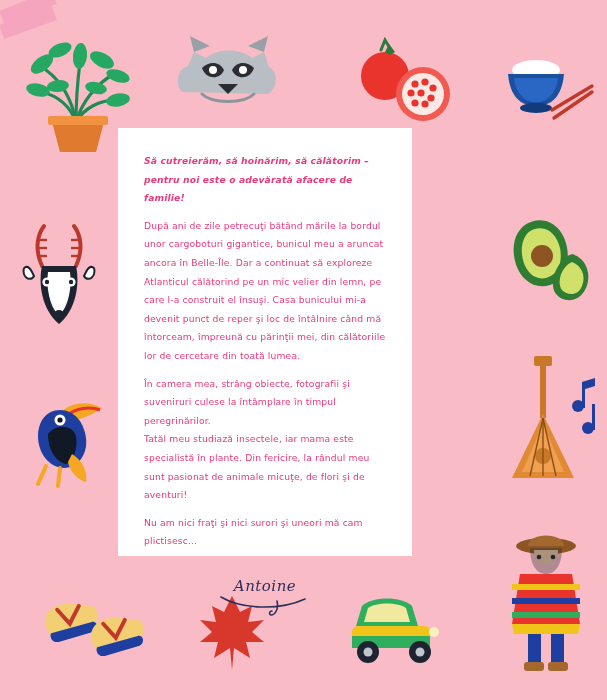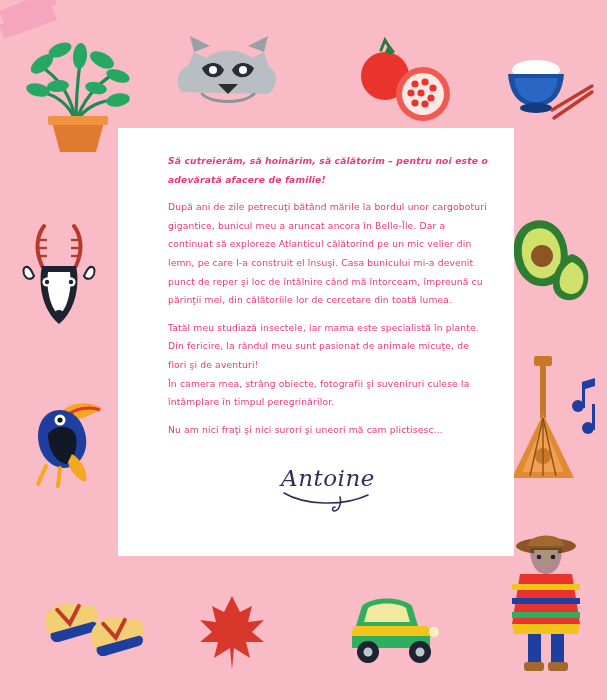--- a/index.html
+++ b/index.html
@@ -26,26 +26,25 @@
     inset: 0;
     pointer-events: none;
   }
   .decor > * { position: absolute; }
 
   
   .letter-card {
     position: absolute;
     left: 118px;
     top: 128px;
-    width: 372px;
+    width: 294px;
     height: 428px;
     background: #ffffff;
     box-shadow: 0 0 0 0 rgba(0,0,0,0);
     z-index: 5;
-    padding-left: 24px;
   }
   .letter-inner {
     padding: 24px 26px 10px 26px;
     box-sizing: border-box;
     height: 100%;
   }
   .letter-text {
     font-family: "DejaVu Sans", sans-serif;
     font-size: 9.2px;
     line-height: 18.6px;
@@ -56,21 +55,21 @@
     margin: 0 0 0 0;
   }
   .para-gap { margin-bottom: 9px !important; }
   .lead-bold {
     font-weight: bold;
     font-style: italic;
   }
   .signature {
     font-family: "DejaVu Serif", serif;
     font-style: italic;
-    font-size: 23px;
+    font-size: 15px;
     color: #2f2f5c;
     text-align: center;
     margin-top: 26px;
     letter-spacing: 0.5px;
   }
   .sig-flourish {
     display: block;
     margin: -2px auto 0 auto;
     width: 96px;
     height: 28px;
@@ -311,22 +310,22 @@
 
   <div class="tape tape-tr"></div>
   <div class="tape tape-bl"></div>
 
   <div class="letter-card">
     <div class="letter-inner">
       <div class="letter-text">
         <p class="lead-bold para-gap">Să cutreierăm, să hoinărim, să călătorim – pentru noi este o adevărată afacere de familie!</p>
         <p>După ani de zile petrecuţi bătând mările la bordul unor cargoboturi gigantice, bunicul meu a aruncat ancora în Belle-Île. Dar a continuat să exploreze Atlanticul călătorind pe un mic velier din lemn, pe care l-a construit el însuşi. Casa bunicului mi-a devenit punct de reper şi loc de întâlnire când mă întorceam, împreună cu părinţii mei, din călătoriile lor de cercetare din toată lumea.</p>
         <p class="para-gap"></p>
+        <p>În camera mea, strâng obiecte, fotografii şi suveniruri culese la întâmplare în timpul peregrinărilor.</p>
         <p>Tatăl meu studiază insectele, iar mama este specialistă în plante. Din fericire, la rândul meu sunt pasionat de animale micuţe, de flori şi de aventuri!</p>
-        <p>În camera mea, strâng obiecte, fotografii şi suveniruri culese la întâmplare în timpul peregrinărilor.</p>
         <p class="para-gap"></p>
         <p>Nu am nici fraţi şi nici surori şi uneori mă cam plictisesc...</p>
         <p class="para-gap"></p>
         <p class="para-gap"></p>
         <p class="para-gap"></p>
       </div>
       <div class="signature">Antoine</div>
       <svg class="sig-flourish" viewBox="0 0 96 28">
         <path d="M4 4 C24 16 62 18 88 6" stroke="#2f2f5c" stroke-width="1.6" fill="none" stroke-linecap="round"></path>
         <path d="M60 8 C62 16 58 22 54 22 C52 22 52 18 55 18" stroke="#2f2f5c" stroke-width="1.6" fill="none" stroke-linecap="round"></path>

